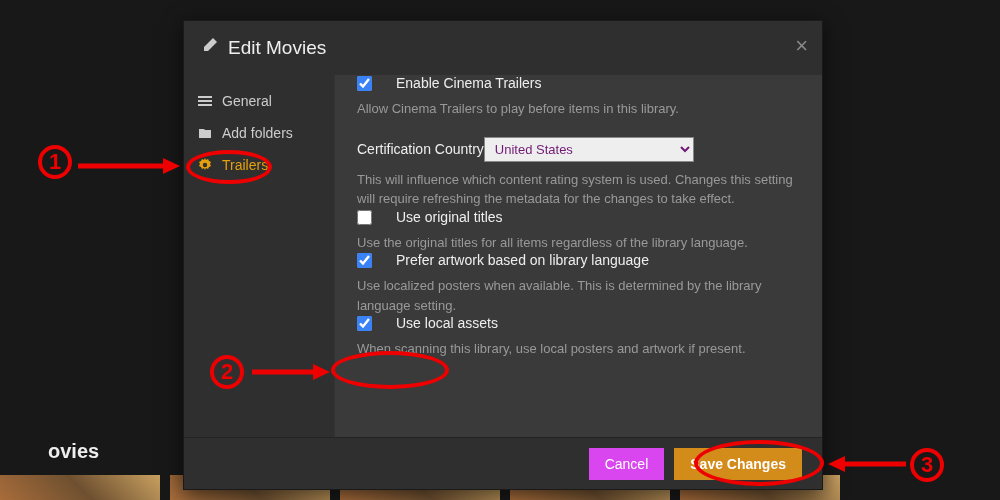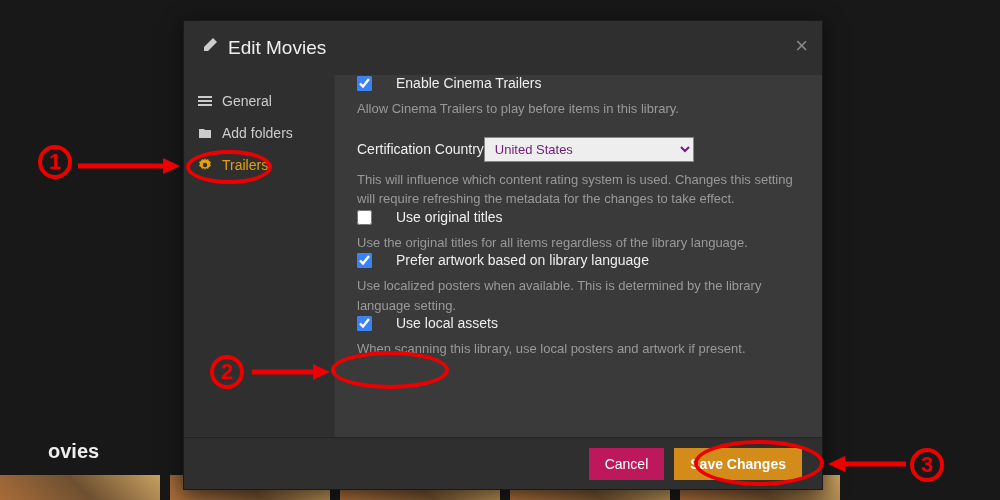--- a/index.html
+++ b/index.html
@@ -21,21 +21,21 @@
 .content::-webkit-scrollbar { width: 12px; }
 .content::-webkit-scrollbar-thumb { background: #666; }
 .content::-webkit-scrollbar-track { background: #2c2c2c; }
 .row { display: flex; align-items: flex-end; gap: 24px; font-size: 14px; color: #eee; }
 .row input[type=checkbox] { width: 15px; height: 15px; accent-color: #3b82f6; cursor: pointer; }
 .help { font-size: 13px; color: #999; margin-top: 8px; line-height: 1.5; }
 .fieldrow { display: flex; align-items: center; margin-top: 18px; font-size: 14px; color: #eee; }
 .fieldrow select { flex: 0 0 210px; padding: 3px 6px; font-size: 13px; background: #eee; color: #701a75; border: 1px solid #888; }
 .modal-foot { position: absolute; bottom: 0; left: 0; right: 0; height: 52px; background: #2f2f2f; display: flex; align-items: center; justify-content: flex-end; gap: 10px; padding-right: 20px; border-top: 1px solid #232323; }
 .btn { padding: 8px 16px; font-size: 14px; border: none; cursor: pointer; color: #fff; }
-.btn-cancel { background: #be185d; }
+.btn-cancel { background: #d946ef; }
 .btn-save { background: #d38b1a; font-weight: 600; }
 .ann { position: absolute; pointer-events: none; }
 .circ { border: 4px solid #e00; border-radius: 50%; }
 .num { width: 34px; height: 34px; border: 4px solid #e00; border-radius: 50%; color: #e00; font-size: 22px; font-weight: 700; display: flex; align-items: center; justify-content: center; }
 </style>
 </head>
 <body>
 
 <div class="bg-label">ovies</div>
 <div class="thumbs">

